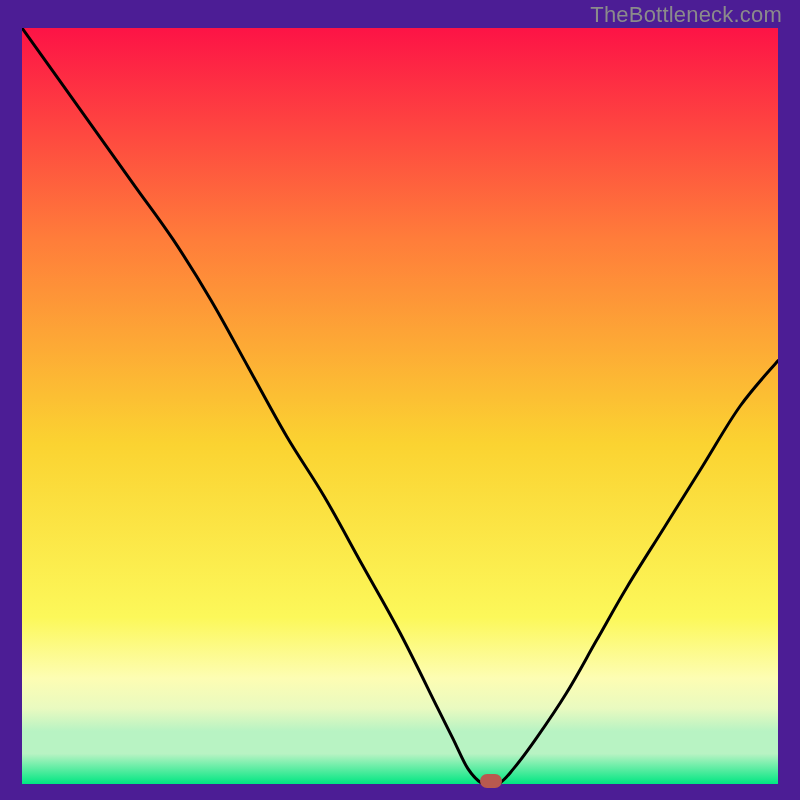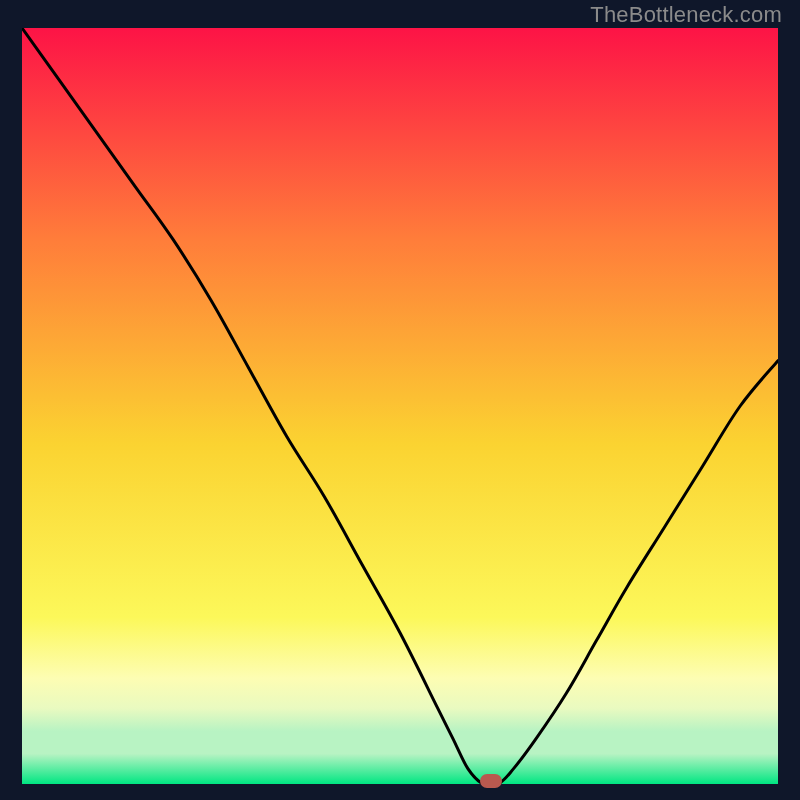--- a/index.html
+++ b/index.html
@@ -10,21 +10,21 @@
     background: #000;
     overflow: hidden;
     font-family: Arial, Helvetica, sans-serif;
   }
   .frame {
     position: absolute;
     left: 0;
     top: 0;
     width: 800px;
     height: 800px;
-    background: #0f172a;
+    background: #4c1d95;
   }
   .watermark {
     position: absolute;
     top: 2px;
     right: 18px;
     color: #8b8b8b;
     font-size: 22px;
     font-weight: 500;
     letter-spacing: 0.2px;
     z-index: 10;

